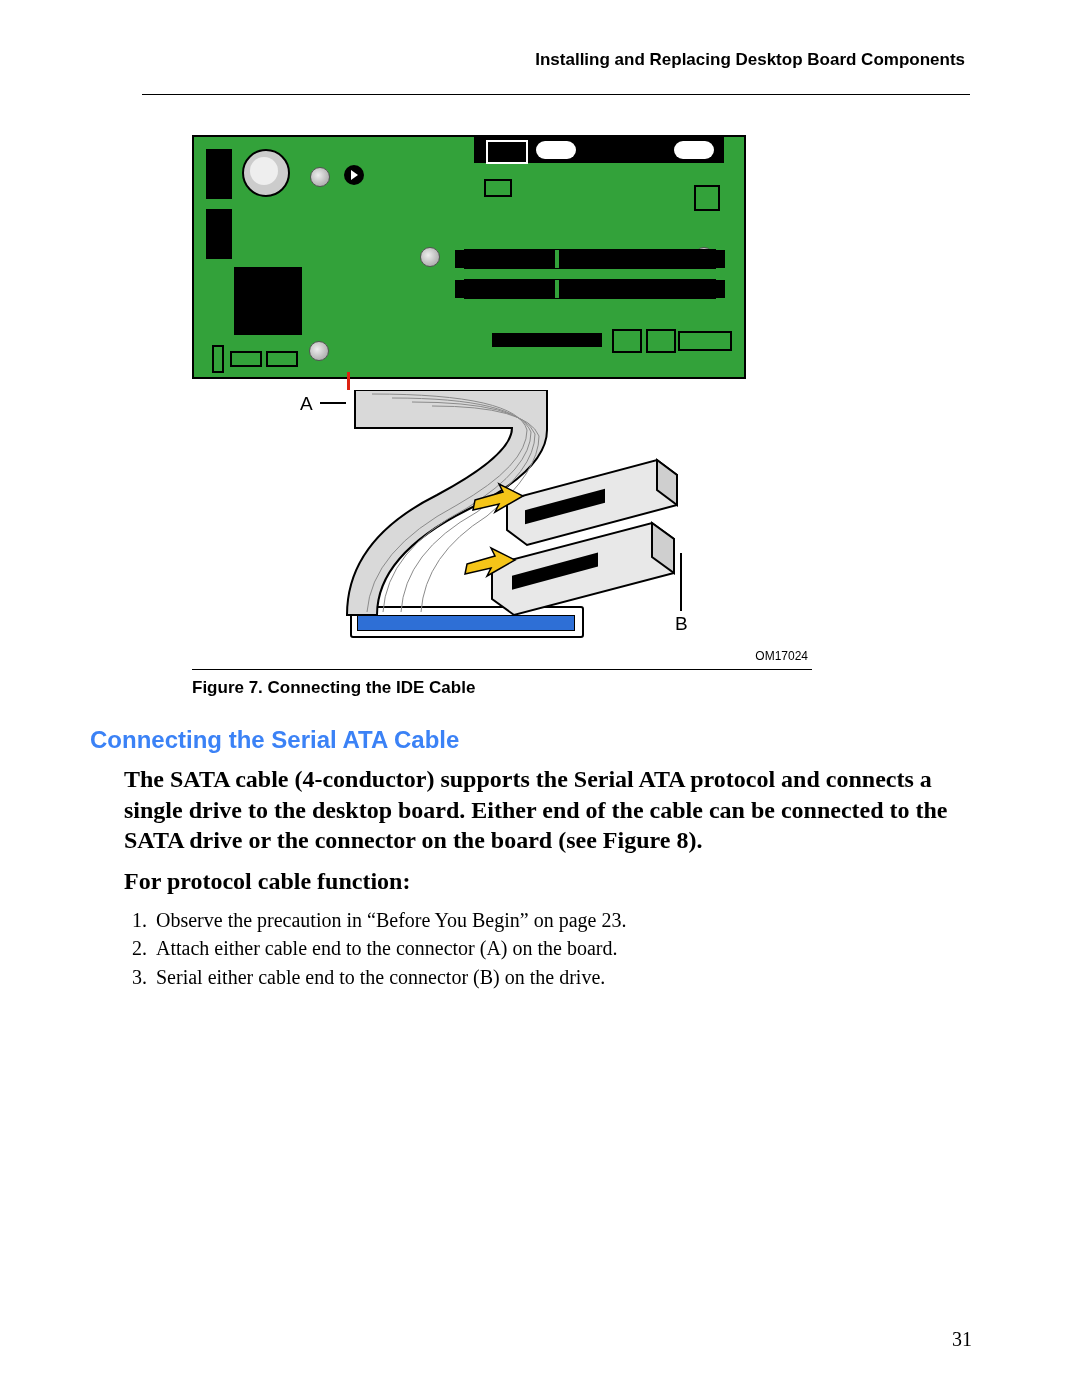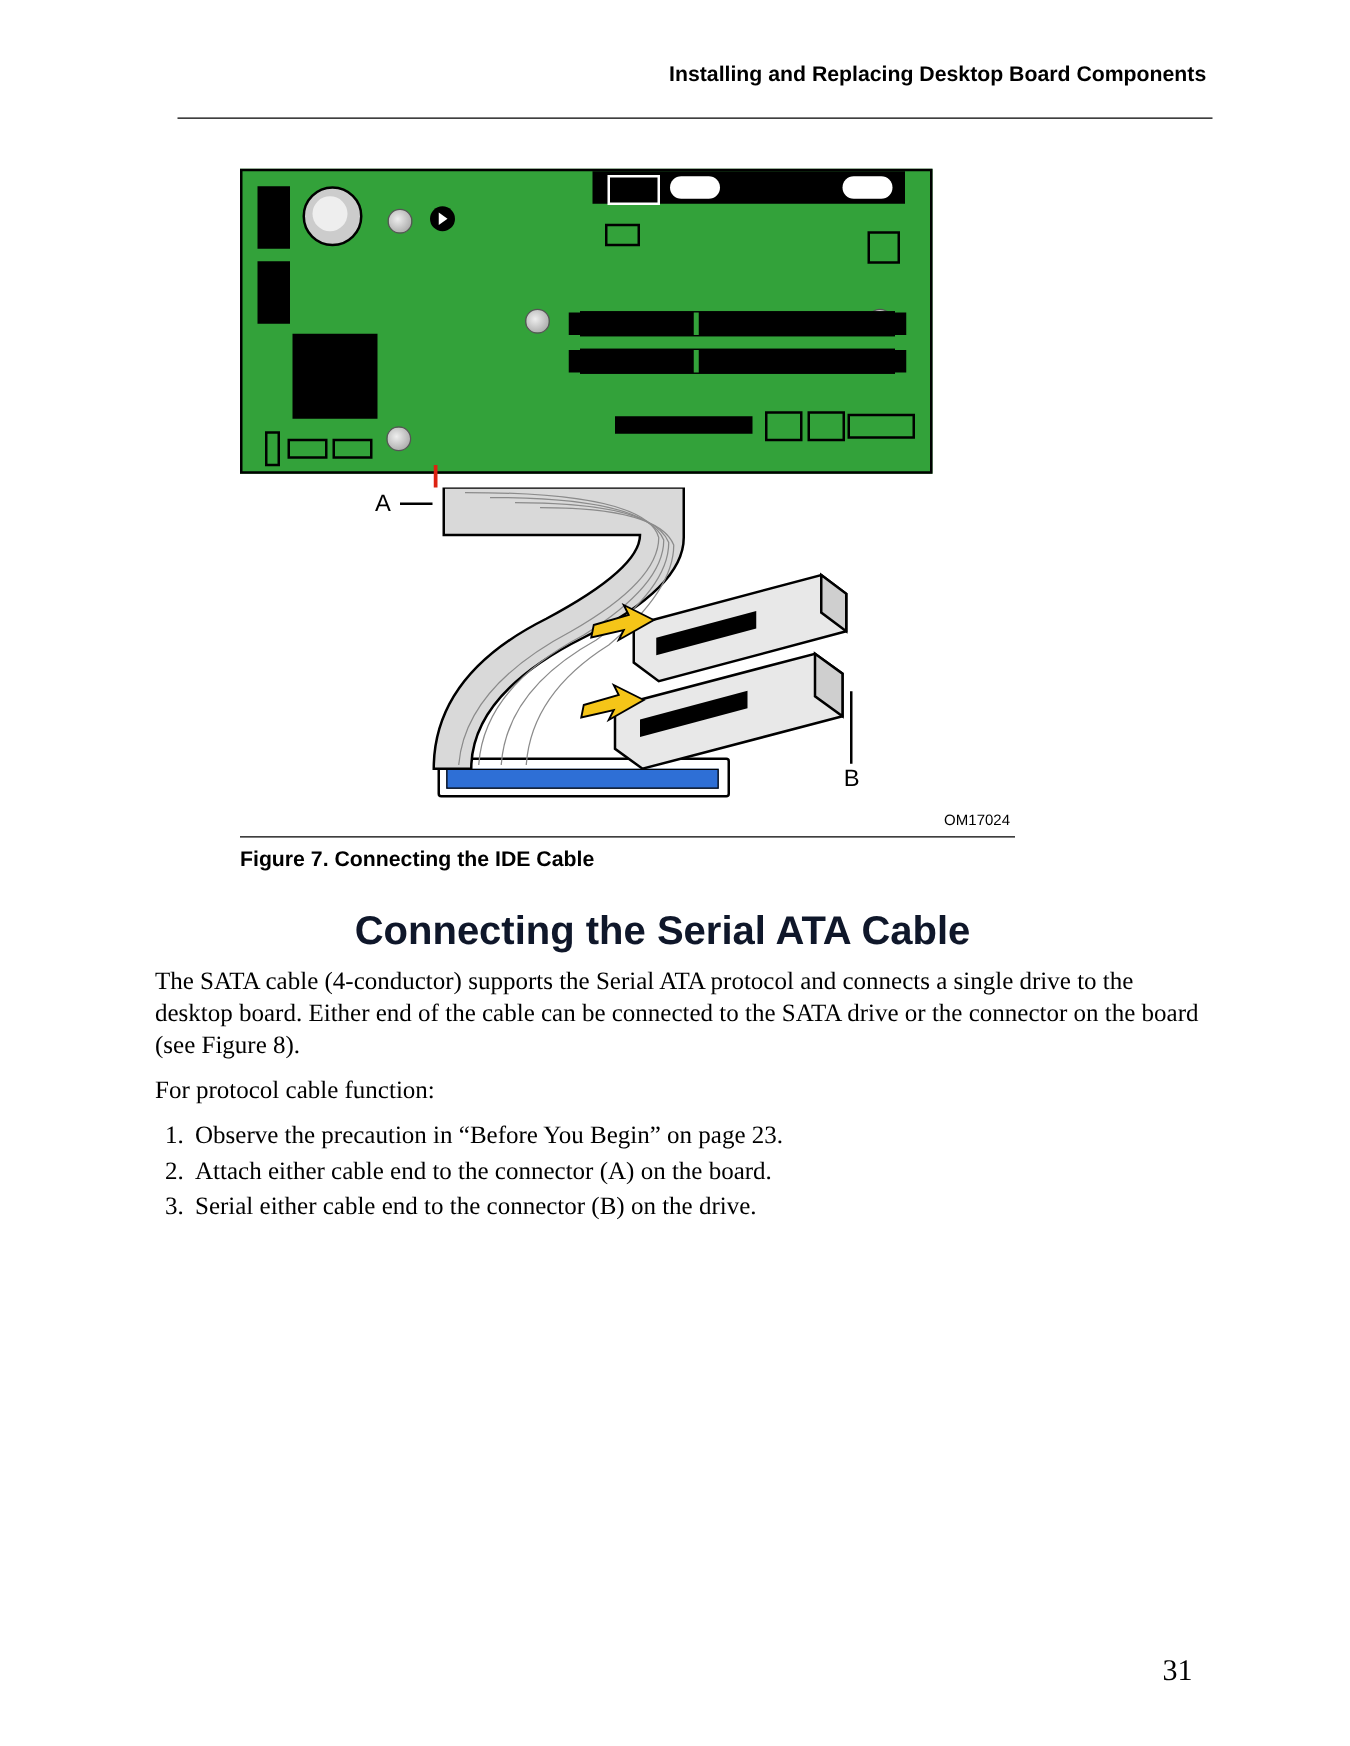--- a/index.html
+++ b/index.html
@@ -118,44 +118,44 @@
     font-family: Arial, Helvetica, sans-serif; font-size:12px; color:#000;
   }
   .fig-rule { border:none; border-top:1px solid #000; margin: 4px 0 6px 0; }
   .fig-caption {
     font-family: Arial, Helvetica, sans-serif; font-weight:bold; font-size:17px;
     text-align:left; margin-top:8px;
   }
   .h2 {
     font-family: Arial, Helvetica, sans-serif;
     font-weight: bold;
-    color: #0f172a;
-    font-size: 32px;
+    color: #3b82f6;
+    font-size: 24px;
     margin: 28px 0 10px -2px;
-    text-align: center;
   }
   .body {
-    font-size: 20px;
+    font-size: 24px;
     line-height: 1.28;
     margin-left: 32px;
     margin-right: 10px;
+    font-weight: bold;
   }
   .body p { margin: 0 0 10px 0; }
   ol.steps {
     font-size: 20px;
     line-height: 1.32;
     margin: 0 0 0 32px;
     padding-left: 28px;
   }
   ol.steps li { padding-left: 4px; margin-bottom: 2px; }
   .pagenum {
     position: absolute;
-    right: 126px;
+    right: 108px;
     bottom: 46px;
-    font-size: 24px;
+    font-size: 20px;
   }
 </style>
 </head>
 <body>
 
 <div class="page">
 
   <div class="running-head">Installing and Replacing Desktop Board Components</div>
 
   <hr class="hr">

